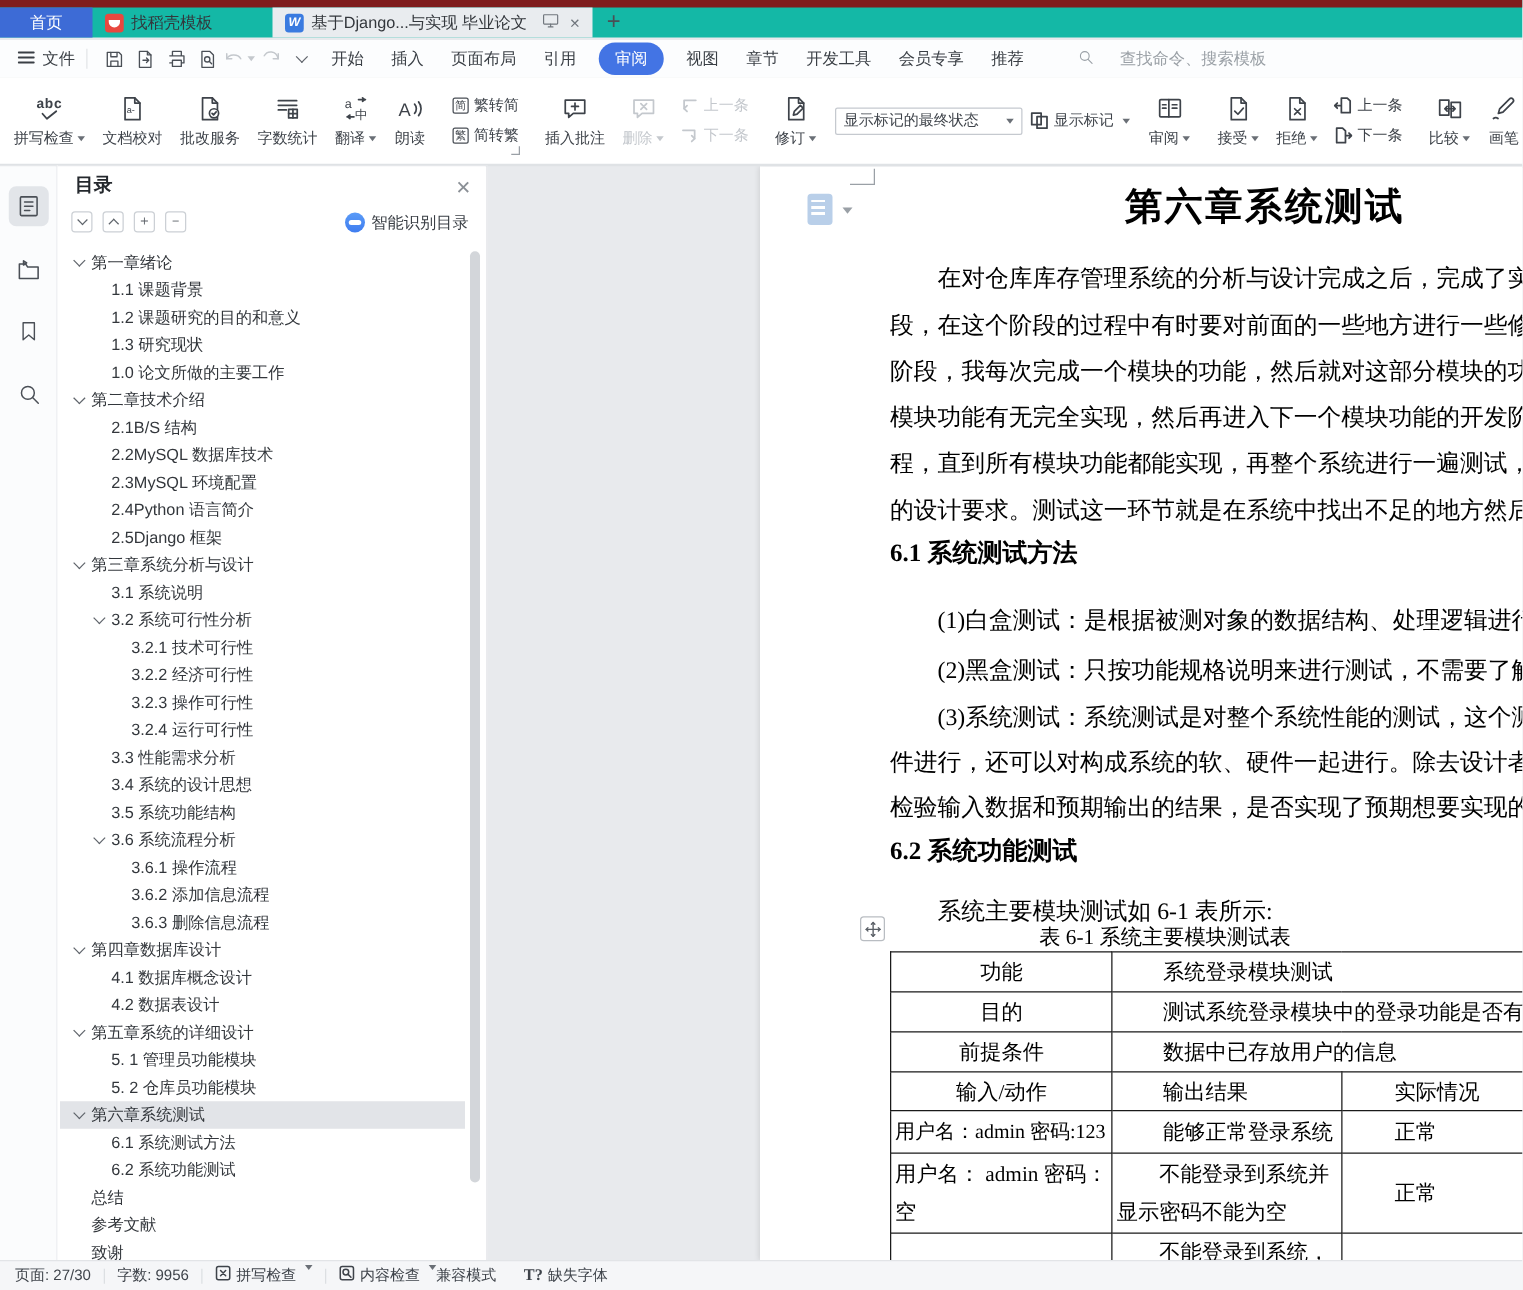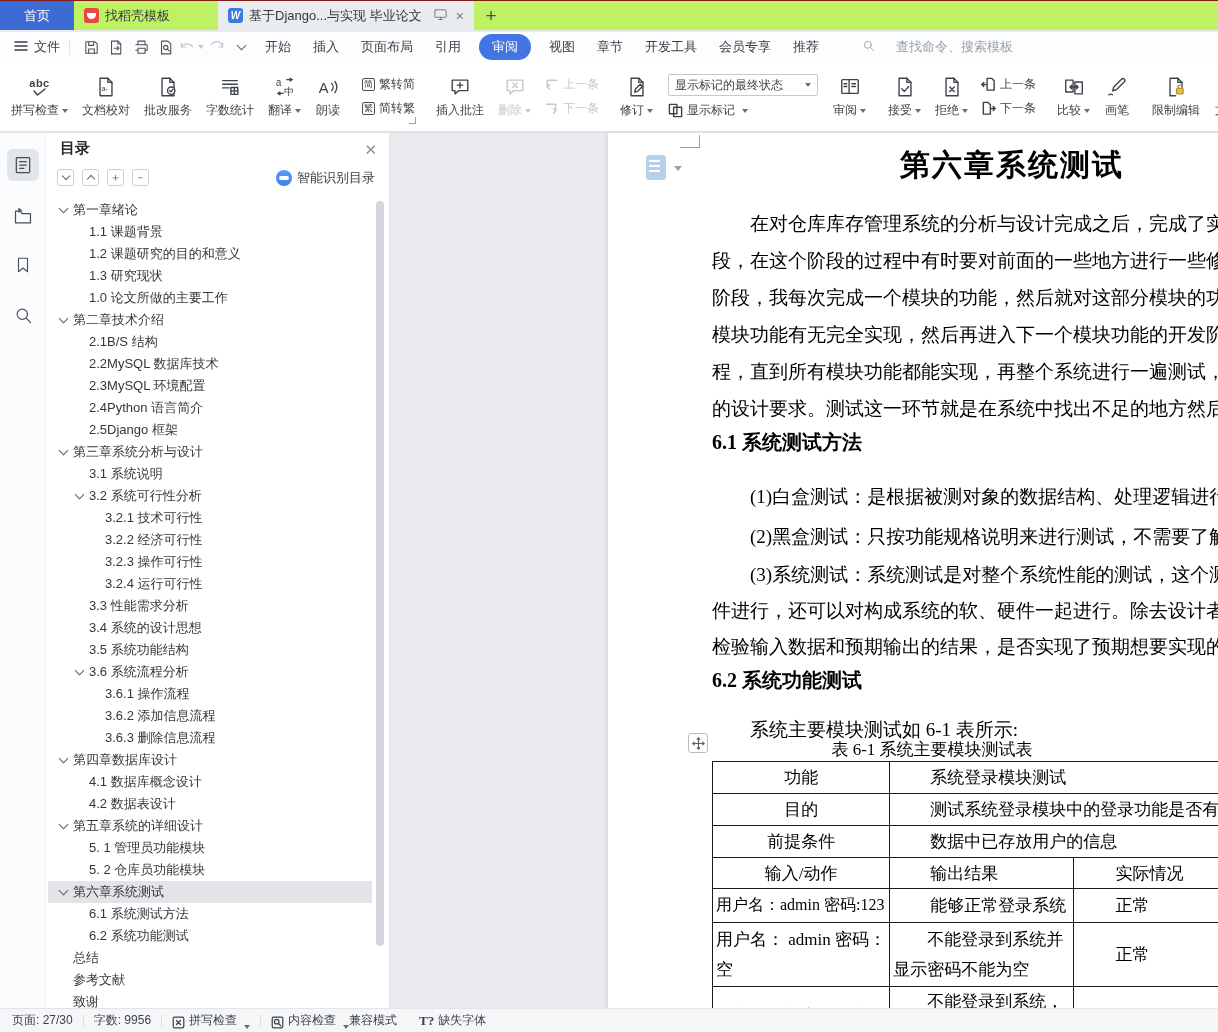--- a/index.html
+++ b/index.html
@@ -4,21 +4,21 @@
 <style>
 *{margin:0;padding:0;box-sizing:border-box}
 html,body{width:1218px;height:1032px;overflow:hidden}
 body{position:relative;font-family:"Liberation Sans","DejaVu Sans",sans-serif;background:#e8eaed;color:#3a3f45}
 svg.i{fill:none;stroke:currentColor;stroke-width:1.5;stroke-linecap:round;stroke-linejoin:round}
 .ca{display:inline-block;width:0;height:0;border-left:3.5px solid transparent;border-right:3.5px solid transparent;border-top:4px solid #6a6f76;margin-left:3px;vertical-align:middle}
 .dis{color:#c4c8cd !important}
 .dis .ca{border-top-color:#c4c8cd}
 .cvd{display:inline-block;width:7px;height:7px;border-right:1.6px solid #5f646b;border-bottom:1.6px solid #5f646b;transform:rotate(45deg)}
 
-.tabbar{position:absolute;left:0;top:0;width:100%;height:30px;background:#bef264;border-top:1px solid #7f1d1d;display:flex;align-items:stretch}
+.tabbar{position:absolute;left:0;top:0;width:100%;height:30px;background:#14b8a6;border-top:6px solid #7f1d1d;display:flex;align-items:stretch}
 .tab{display:flex;align-items:center;gap:6px;padding:0 10px;font-size:13px;color:#33373c;white-space:nowrap}
 .tab-home{background:#3d6bd6;color:#fff;width:74px;justify-content:center}
 .tab-docer{width:144px}
 .tab-doc{background:#e9ecef;width:256px}
 .tab-doc .lbl{overflow:hidden;text-overflow:ellipsis;flex:1}
 .docer-ic{width:15px;height:15px;background:#e8483f;border-radius:3px;position:relative;flex:none}
 .docer-ic::after{content:"";position:absolute;left:3px;top:5px;width:9px;height:6px;background:#fff;border-radius:0 0 5px 5px}
 .wps-ic{width:15px;height:15px;background:#3a7be0;border-radius:3px;color:#fff;font-size:10px;font-weight:bold;display:flex;align-items:center;justify-content:center;flex:none}
 .tab-tools{display:flex;align-items:center;gap:8px;color:#70767d}
 .newtab{width:34px;display:flex;align-items:center;justify-content:center;font-size:19px;color:#4a4f55}
@@ -35,21 +35,21 @@
 .rb{display:flex;flex-direction:column;align-items:center;justify-content:center;gap:3px;padding:0 7px;height:58px;font-size:12px;color:#3e434a;white-space:nowrap}
 .ric{width:26px;height:25px;display:flex;align-items:center;justify-content:center;position:relative}
 .lb{display:flex;align-items:center}
 .rdiv{width:1px;height:42px;background:#e7e9ec;margin:0 4px}
 .stack{display:flex;flex-direction:column;gap:7px;padding:0 6px;font-size:12px;color:#3e434a}
 .srow{display:flex;align-items:center;gap:4px;white-space:nowrap}
 .cbox{width:13px;height:13px;border:1px solid #4a4f56;border-radius:2px;font-size:9px;line-height:11px;text-align:center;font-weight:normal;font-style:normal}
 .abcw{display:flex;flex-direction:column;align-items:center;line-height:10px}
 .abcw b{font-size:11px;letter-spacing:.5px}
 .ddl{width:150px;height:22px;border:1px solid #c5c9cf;border-radius:2px;background:#fff;display:flex;align-items:center;justify-content:space-between;padding:0 6px;font-size:12px;color:#3e434a}
-.tcol{display:flex;flex-direction:column;gap:6px;padding:0 8px;font-size:12px;color:#3e434a}
+.tcol{display:flex;flex-direction:row;gap:6px;padding:0 8px;font-size:12px;color:#3e434a}
 .lnch{position:absolute;left:409px;bottom:7px;width:7px;height:7px;border-right:1px solid #9aa0a6;border-bottom:1px solid #9aa0a6}
 
 .strip{position:absolute;left:0;top:132px;width:46px;height:876px;background:#fbfcfd;border-right:1px solid #eceef0;border-top:1px solid #e5e7ea}
 .sic{position:absolute;left:7px;width:32px;height:32px;display:flex;align-items:center;justify-content:center;border-radius:6px;color:#4a4f56}
 .sic.act{background:#e2e5e9}
 
 .panel{position:absolute;left:46px;top:132px;width:344px;height:876px;background:#fff;border-top:1px solid #e5e7ea;border-right:1px solid #e3e5e8}
 .ptitle{position:absolute;left:14px;top:6px;font-size:15px;font-weight:bold;color:#24282d}
 .pclose{position:absolute;right:12px;top:8px;font-size:15px;color:#8b9096}
 .pbtns{position:absolute;left:11px;top:36px;display:flex;gap:8px}
@@ -86,21 +86,21 @@
 .dtable td{border:1px solid #1a1a1a;padding:0 3px;vertical-align:middle;font-family:"Liberation Serif","DejaVu Serif",serif}
 .cc{text-align:center}
 .cp{padding-left:40px !important}
 .st{padding-left:42px !important}
 .tight{white-space:nowrap;font-size:16px;overflow:hidden}
 .wrapcell{line-height:30px}
 .indc{text-indent:34px;line-height:30px}
 .mvh{position:absolute;left:298px;top:600px;width:20px;height:20px;background:#fff;border:1px solid #b9bdc2;border-radius:3px;display:flex;align-items:center;justify-content:center;color:#5a5f66}
 
 .statusbar{position:absolute;left:0;top:1008px;width:100%;height:24px;background:#f5f6f8;border-top:1px solid #e2e4e7;display:flex;align-items:center;font-size:12px;color:#3e434a}
-.sit{display:flex;align-items:flex-end;gap:4px;white-space:nowrap}
+.sit{display:flex;align-items:flex-start;gap:4px;white-space:nowrap}
 .ssep{width:1px;height:12px;background:#dcdfe2;margin:0 10px}
 .tqm{font-family:"Liberation Serif",serif;font-weight:bold;font-size:13px}
 </style>
 </head>
 <body>
 
 <div class="tabbar">
   <div class="tab tab-home">
       <span>首页</span>
     </div>

